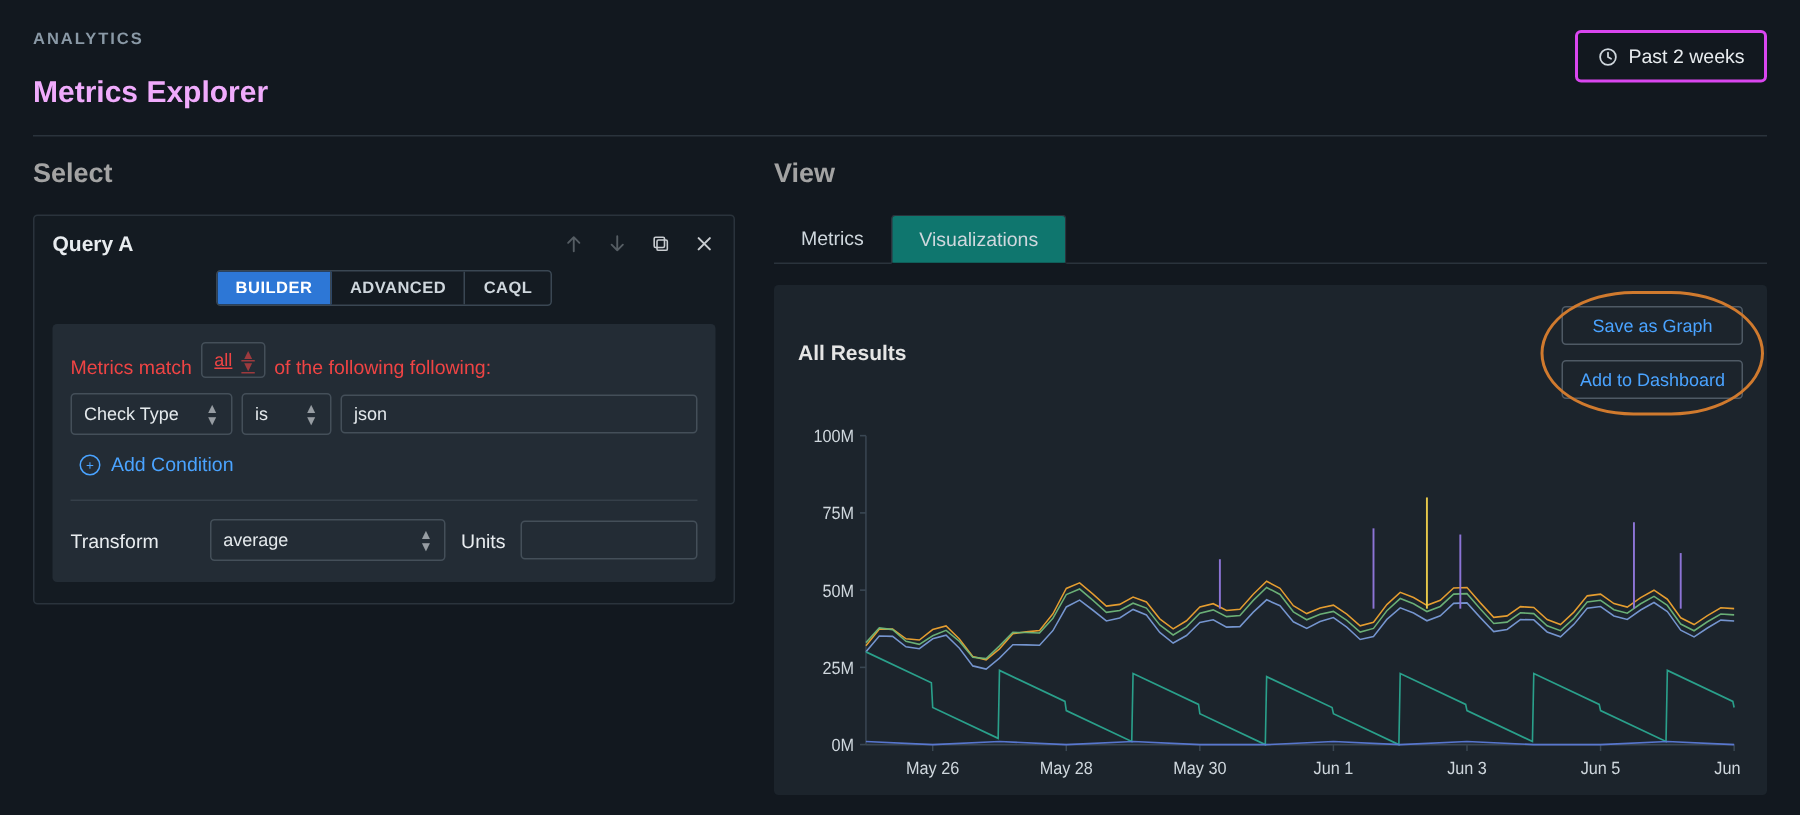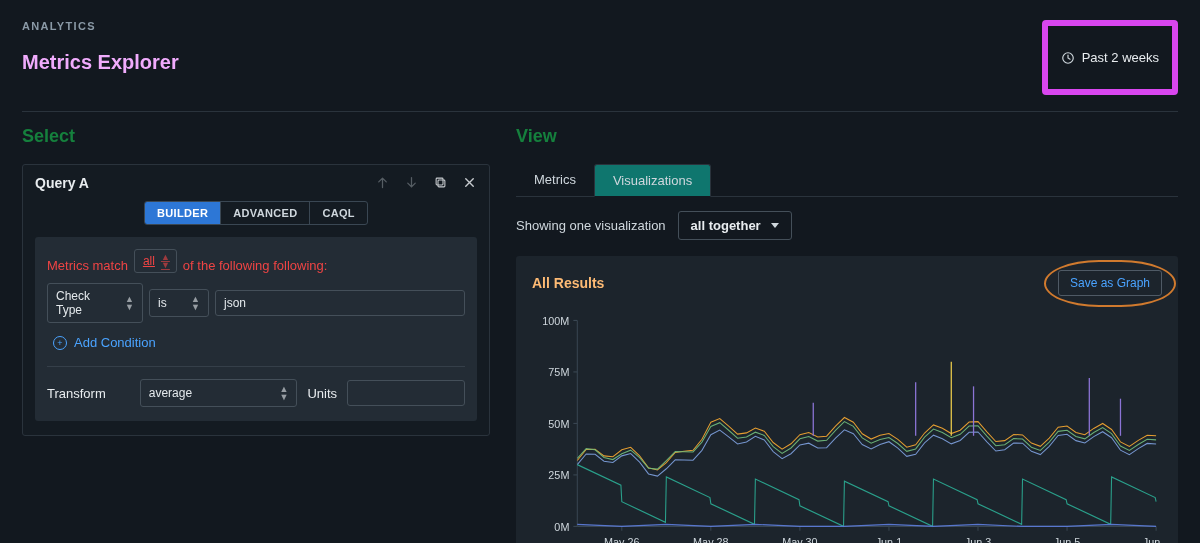--- a/index.html
+++ b/index.html
@@ -29,23 +29,23 @@
     font-size: 20px;
     font-weight: 700;
     color: #f0abfc;
     margin-top: 19px;
   }
   .time-btn {
     display: inline-flex;
     align-items: center;
     gap: 7px;
     background: transparent;
-    border: 6px solid #d946ef;
+    border: 2px solid #d946ef;
     color: #e8ecef;
-    padding: 24px 13px;
+    padding: 8px 13px;
     border-radius: 4px;
     cursor: pointer;
     font-size: 13px;
   }
   .clock-svg { width: 14px; height: 14px; }
   .hr {
     border: none;
     border-top: 1px solid #2a333c;
     margin: 16px 0 14px 0;
   }
@@ -53,34 +53,34 @@
   .cols {
     display: flex;
     gap: 26px;
   }
   .col-left { width: 468px; }
   .col-right { flex: 1; }
 
   .section-title {
     font-size: 18px;
     font-weight: 700;
-    color: #15803d;
+    color: #a3a3a3;
     margin-bottom: 17px;
   }
 
   
   .query-card {
     border: 1px solid #2a333c;
     border-radius: 3px;
     padding: 10px 12px 14px 12px;
     background: #141b22;
   }
   .query-head {
     display: flex;
-    align-items: flex-start;
+    align-items: center;
     justify-content: space-between;
     margin-bottom: 10px;
   }
   .query-name {
     font-weight: 700;
     font-size: 14px;
     color: #e8ecef;
   }
   .query-icons { display: flex; gap: 14px; align-items: center; }
   .qicon { width: 15px; height: 15px; cursor: pointer; opacity: 0.85; }
@@ -280,21 +280,21 @@
     background: #1c242c;
     border-radius: 3px;
     padding: 14px 16px 10px 16px;
   }
   .vis-head {
     display: flex;
     align-items: center;
     justify-content: space-between;
     margin-bottom: 18px;
   }
-  .vis-title { font-weight: 700; font-size: 14px; color: #fdba74; }
+  .vis-title { font-weight: 700; font-size: 14px; color: #e5e5e5; }
   .vis-btns { display: flex; gap: 10px; position: relative; flex-direction: column; }
   .sm-outline {
     border: 1px solid #4f5a65;
     color: #4aa3ff;
     background: transparent;
     padding: 5px 11px;
     border-radius: 3px;
     font-size: 12px;
     cursor: pointer;
   }
@@ -375,21 +375,21 @@
               <span>all</span>
               <span class="ud">
                   <span>▲</span>
                   <span>▼</span>
                 </span>
             </span>
             <span>of the following following:</span>
           </div>
 
           <div class="cond-row">
-            <span class="sel" style="width:96px;justify-content:space-between">
+            <span class="sel" style="width:108px;justify-content:space-between">
               <span>Check Type</span>
               <span class="ud">
                   <span>▲</span>
                   <span>▼</span>
                 </span>
             </span>
             <span class="sel" style="width:60px;justify-content:space-between">
               <span>is</span>
               <span class="ud">
                   <span>▲</span>
@@ -424,33 +424,27 @@
     </div>
 
     <div class="col-right">
       <div class="section-title">View</div>
 
       <div class="tabs">
         <div class="tab">Metrics</div>
         <div class="tab active">Visualizations</div>
       </div>
 
-      <div class="vis-ctrl">
-        <span>Showing one visualization</span>
-        <span class="drop">
-          <span>all together</span>
-          <span class="caret-down"></span>
-        </span>
-      </div>
 
       <div class="vis-panel">
         <div class="vis-head">
           <div class="vis-title">All Results</div>
           <div class="vis-btns">
             <button class="sm-outline">Save as Graph</button>
+            <button class="sm-outline">Add to Dashboard</button>
             <div class="circle-mark"></div>
           </div>
         </div>
 
         <div class="chart">
           <svg id="chart-svg" viewBox="0 0 640 220" preserveAspectRatio="none">
               <line x1="46" y1="6" x2="46" y2="198" class="axis"></line>
               <line x1="46" y1="198" x2="634" y2="198" class="axis"></line>
               <text x="38" y="202" text-anchor="end" class="ylab">0M</text>
               <line x1="42" y1="198" x2="46" y2="198" class="axis"></line>

